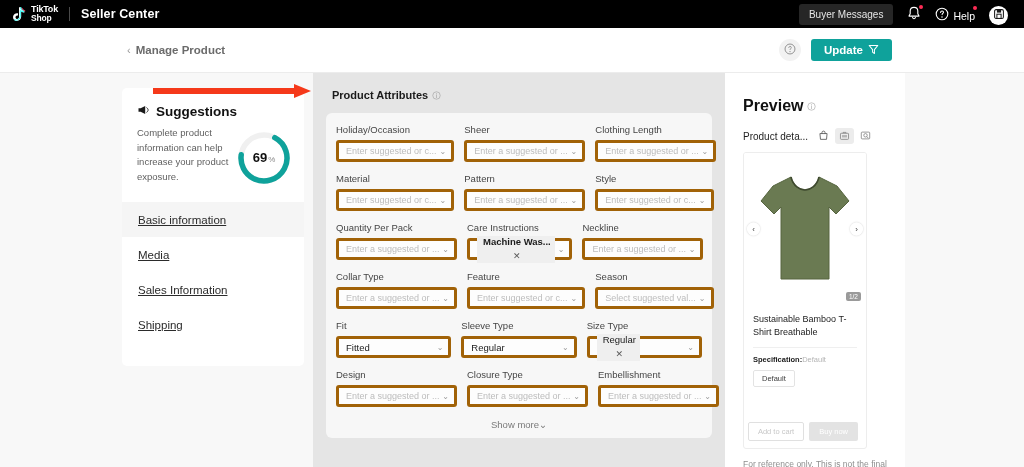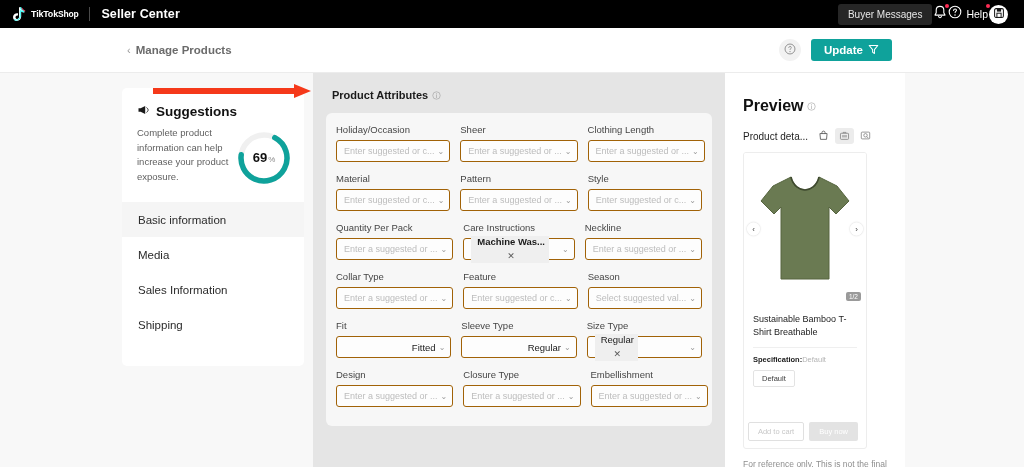--- a/index.html
+++ b/index.html
@@ -11,26 +11,26 @@
   }
   .page { position: relative; width: 1024px; height: 467px; background: #f8f8f8; }
 
   
   .topbar {
     position: absolute; left: 0; top: 0; width: 1024px; height: 28px;
     background: #000000; display: flex; align-items: center; padding: 0 10px;
   }
   .logo-wrap { display: flex; align-items: center; gap: 5px; }
   .tiktok-note { width: 16px; height: 17px; position: relative; }
-  .logo-text { display: flex; flex-direction: row; line-height: 1; }
+  .logo-text { display: flex; flex-direction: column; line-height: 1; }
   .logo-text .l1 { color: #fff; font-size: 9px; font-weight: bold; letter-spacing: -0.2px; }
   .logo-text .l2 { color: #fff; font-size: 8.5px; font-weight: bold; letter-spacing: -0.2px; }
   .topdiv { width: 1px; height: 14px; background: #4a4a4a; margin: 0 11px; }
   .seller-center { color: #ffffff; font-size: 12.5px; font-weight: bold; letter-spacing: .1px; }
-  .top-right { margin-left: auto; display: flex; align-items: center; gap: 1px; padding-right: 6px; }
+  .top-right { margin-left: auto; display: flex; align-items: flex-end; gap: 14px; padding-right: 6px; }
   .buyer-msg {
     background: #262626; color: #e6e6e6; font-size: 10px;
     padding: 5px 10px; border-radius: 3px; white-space: nowrap;
   }
   .icon-btn { position: relative; display: flex; align-items: center; gap: 4px; color: #fff; }
   .icon-btn .lbl { font-size: 10.5px; color: #ffffff; }
   .reddot {
     position: absolute; top: -1px; right: -2px; width: 4px; height: 4px;
     border-radius: 50%; background: #fe2c55;
   }
@@ -73,38 +73,38 @@
   .ring-wrap { position: relative; width: 56px; height: 56px; margin-left: 4px; margin-top: 4px; }
   .ring-pct {
     position: absolute; inset: 0; display: flex; align-items: baseline;
     justify-content: center; padding-top: 20px;
   }
   .ring-pct .num { font-size: 13px; font-weight: bold; color: #111; }
   .ring-pct .sym { font-size: 8px; color: #8a8a8a; margin-left: 1px; }
   .nav-list { margin-top: 16px; }
   .nav-item {
     height: 35px; display: flex; align-items: center; padding-left: 16px;
-    font-size: 11.5px; color: #2b2b2b; cursor: pointer;
+    font-size: 11.5px; color: #2b2b2b; cursor: pointer; text-decoration: underline;
   }
   .nav-item.active { background: #f5f5f5; }
 
   
   .mid-wrap { position: absolute; left: 313px; top: 73px; width: 412px; height: 394px; background: #e5e5e5; }
   .attr-title { display: flex; align-items: center; gap: 4px; padding: 13px 0 0 19px; }
   .attr-title .t { font-size: 11px; font-weight: bold; color: #1a1a1a; }
   .attr-panel {
     margin: 9px 13px 0 13px; background: #f7f7f7; border-radius: 6px;
     padding: 11px 10px 8px 10px;
   }
   .attr-row { display: flex; gap: 10px; margin-bottom: 11px; }
   .attr-field { width: 121px; }
   .attr-label { font-size: 9.5px; color: #454545; margin-bottom: 5px; white-space: nowrap; }
   .attr-input {
-    height: 22px; background: #fdfdfd; border: 1px solid #a16207; border-radius: 3px;
-    display: flex; align-items: center; padding: 0 5px 0 7px; cursor: pointer; text-align: right;
+    height: 22px; background: #fdfdfd; border: 3px solid #a16207; border-radius: 3px;
+    display: flex; align-items: center; padding: 0 5px 0 7px; cursor: pointer;
   }
   .attr-input .ph { font-size: 9px; color: #bcbcbc; white-space: nowrap; overflow: hidden; flex: 1; }
   .attr-input .val { font-size: 9.5px; color: #1a1a1a; flex: 1; white-space: nowrap; overflow: hidden; }
   .attr-input .caret { color: #9b9b9b; font-size: 8px; margin-left: 3px; }
   .chip {
     background: #efefef; border-radius: 0; padding: 0 4px 2px 6px;
     display: inline-flex; align-items: center; gap: 4px; max-width: 88px; flex-direction: column;
   }
   .chip .ctext { font-size: 9.5px; color: #1a1a1a; font-weight: bold; white-space: nowrap; overflow: hidden; }
   .chip .cx { font-size: 9px; color: #5a5a5a; cursor: pointer; }
@@ -210,21 +210,21 @@
             <rect x="3.9" y="6.2" width="4.2" height="4.2" fill="none" stroke="#1a1a1a" stroke-width="1"></rect>
           </svg>
         </span>
       </div>
     </div>
   </div>
 
   <div class="subbar">
     <div class="crumb">
       <span class="chev">‹</span>
-      <span>Manage Products</span>
+      <span>Manage Product</span>
     </div>
     <div class="subbar-right">
       <div class="round-help">
         <span>
           <svg width="12" height="12" viewBox="0 0 14 14">
             <circle cx="7" cy="7" r="5.8" fill="none" stroke="#8c8c8c" stroke-width="1.1"></circle>
             <path d="M5.6 5.4c0-.9.7-1.5 1.5-1.5s1.4.6 1.4 1.4c0 1.2-1.4 1.1-1.4 2.3" fill="none" stroke="#8c8c8c" stroke-width="1.05" stroke-linecap="round"></path>
             <circle cx="7" cy="10" r=".75" fill="#8c8c8c"></circle>
           </svg>
         </span>
@@ -434,20 +434,23 @@
             </div>
             <div class="attr-field">
               <div class="attr-label">Embellishment</div>
               <div class="attr-input">
                 <span class="ph">Enter a suggested or ...</span>
                 <span class="caret">⌄</span>
               </div>
             </div>
           </div>
         </div>
+      <div class="showmore">
+        <span>Show more</span><span>⌄</span>
+      </div>
     </div>
   </div>
 
   <div class="right-wrap">
     <div class="prev-title">
       <span class="t">Preview</span>
       <span>
         <svg width="9" height="9" viewBox="0 0 14 14">
           <circle cx="7" cy="7" r="5.8" fill="none" stroke="#b0b0b0" stroke-width="1.1"></circle>
           <circle cx="7" cy="4.3" r=".8" fill="#b0b0b0"></circle>

